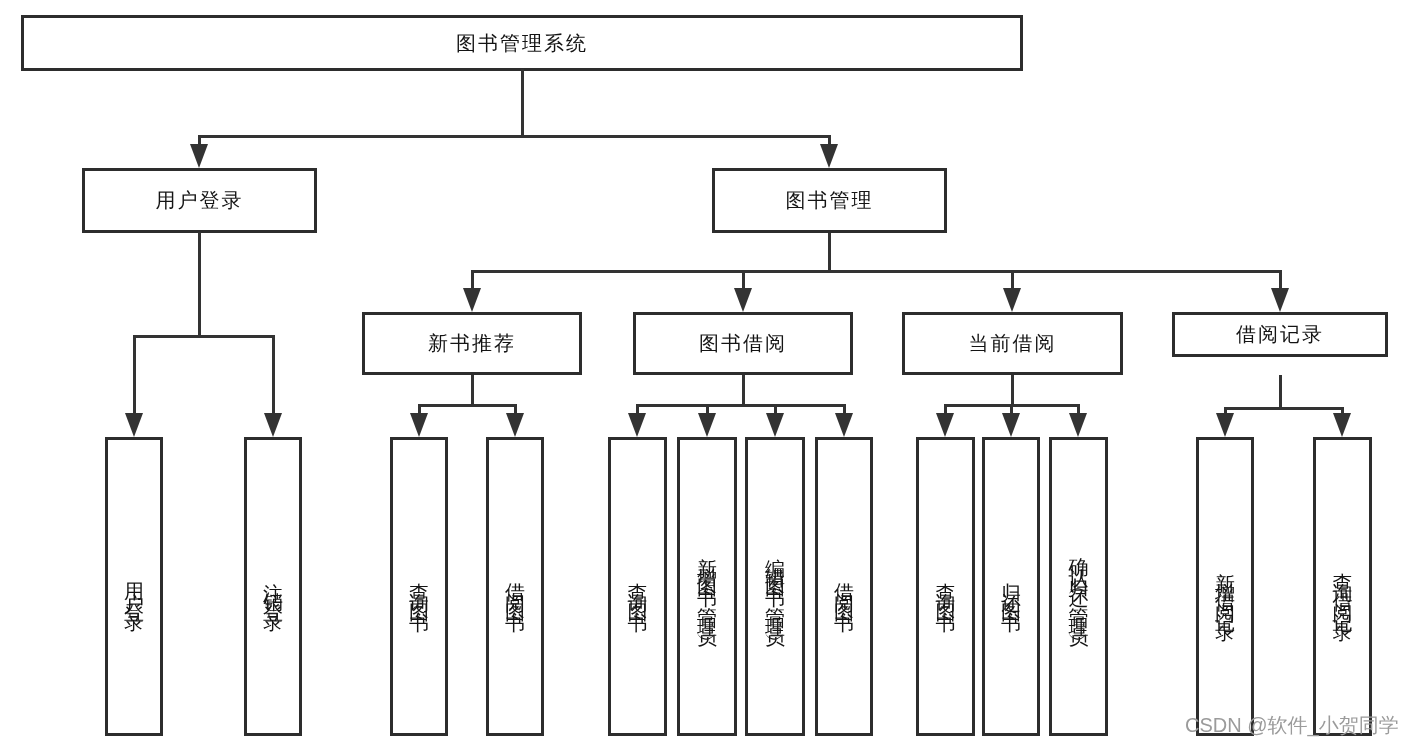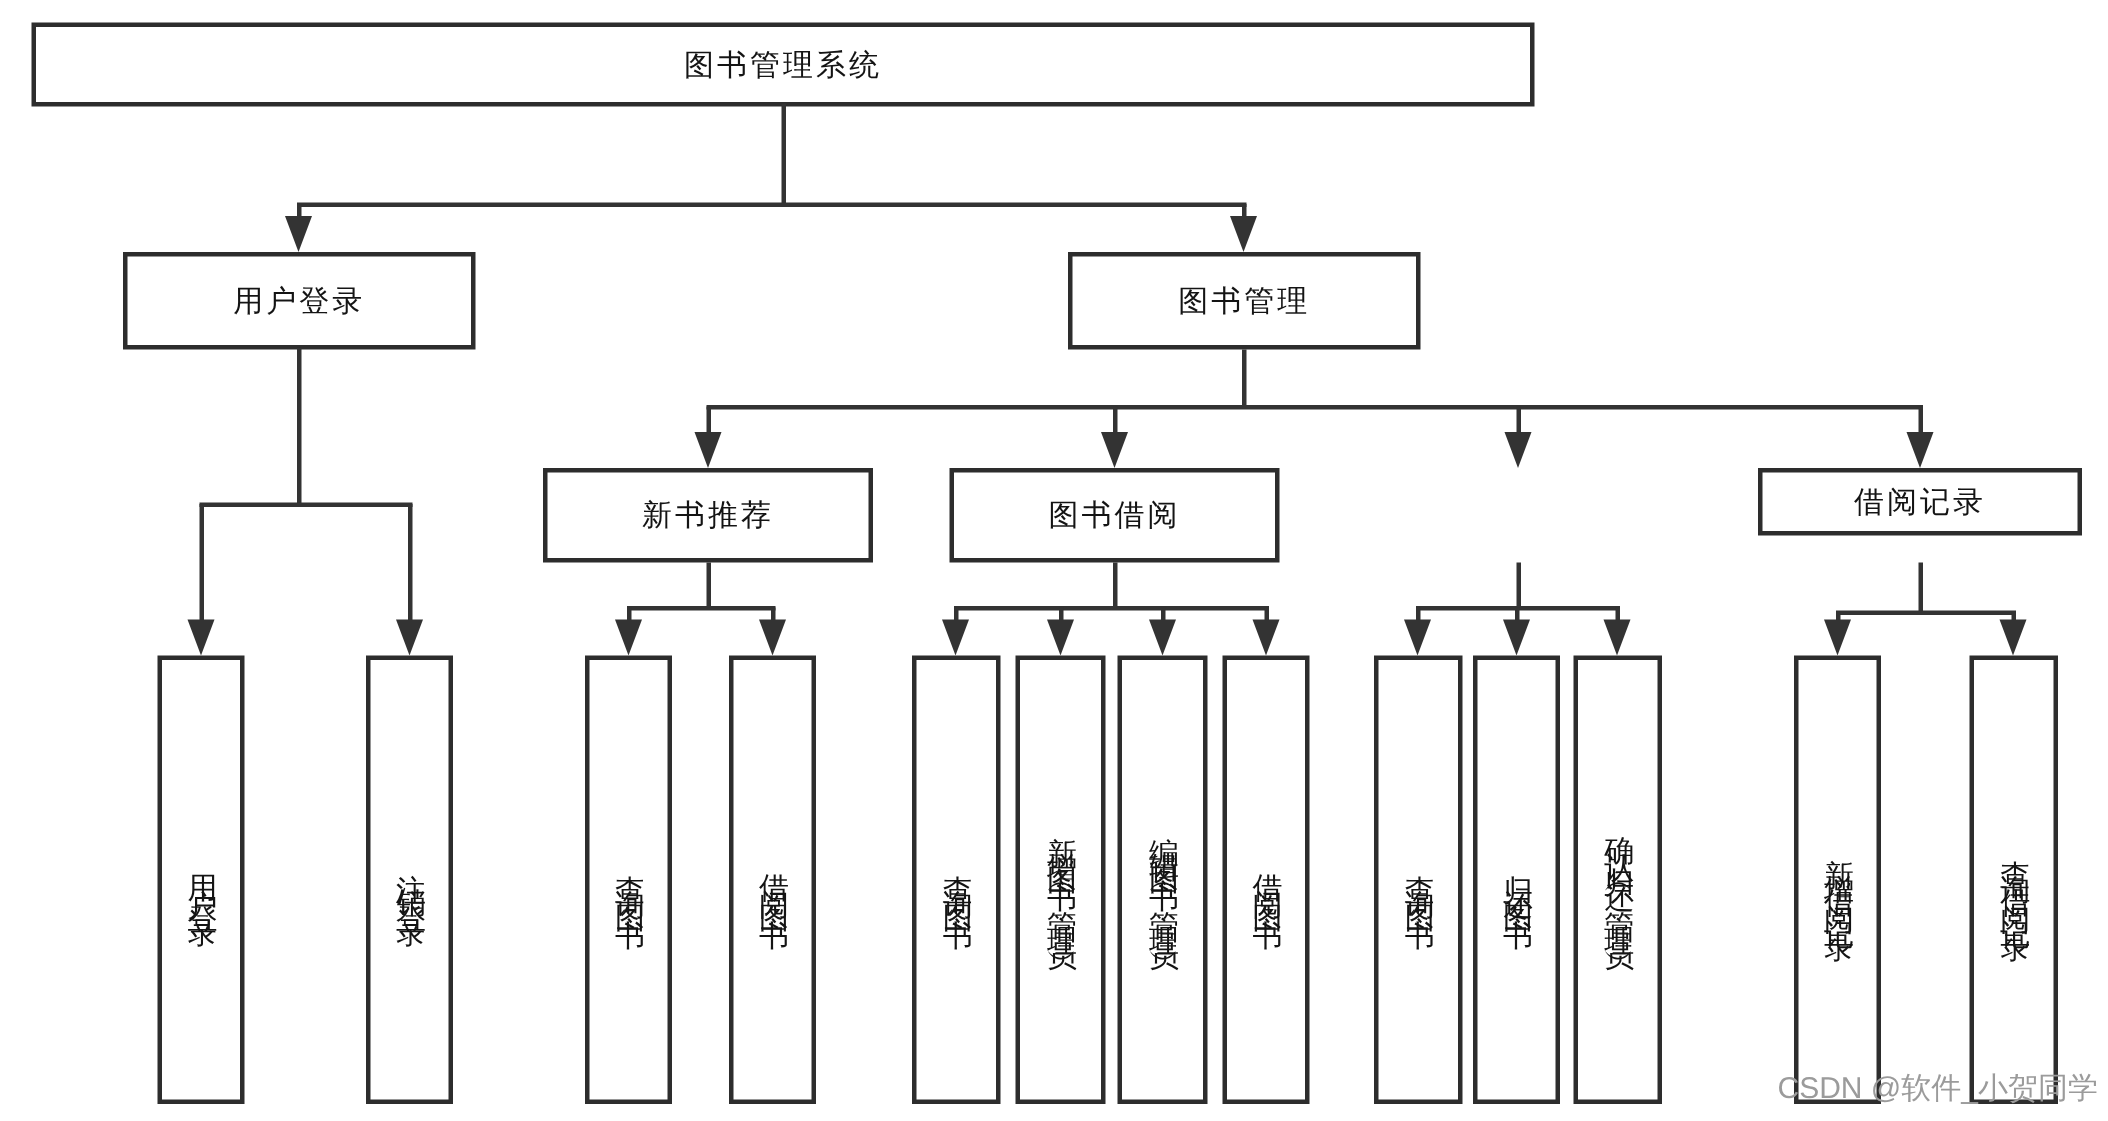--- a/index.html
+++ b/index.html
@@ -44,20 +44,23 @@
   </div>
   <div class="node" style="left:362px;top:312px;width:220px;height:63px">
     <span>新书推荐</span>
   </div>
 
   <div class="node" style="left:712px;top:168px;width:235px;height:65px">
     <span>图书管理</span>
   </div>
   <div class="node" style="left:633px;top:312px;width:220px;height:63px">
     <span>图书借阅</span>
+  </div>
+  <div class="node" style="left:902px;top:312px;width:221px;height:63px">
+    <span>当前借阅</span>
   </div>
   <div class="node" style="left:1172px;top:312px;width:216px;height:45px">
     <span>借阅记录</span>
   </div>
 
   <div class="node v" style="left:105px;top:437px;width:58px;height:299px">
     <span>用户登录</span>
   </div>
   <div class="node v" style="left:244px;top:437px;width:58px;height:299px">
     <span>注销登录</span>

